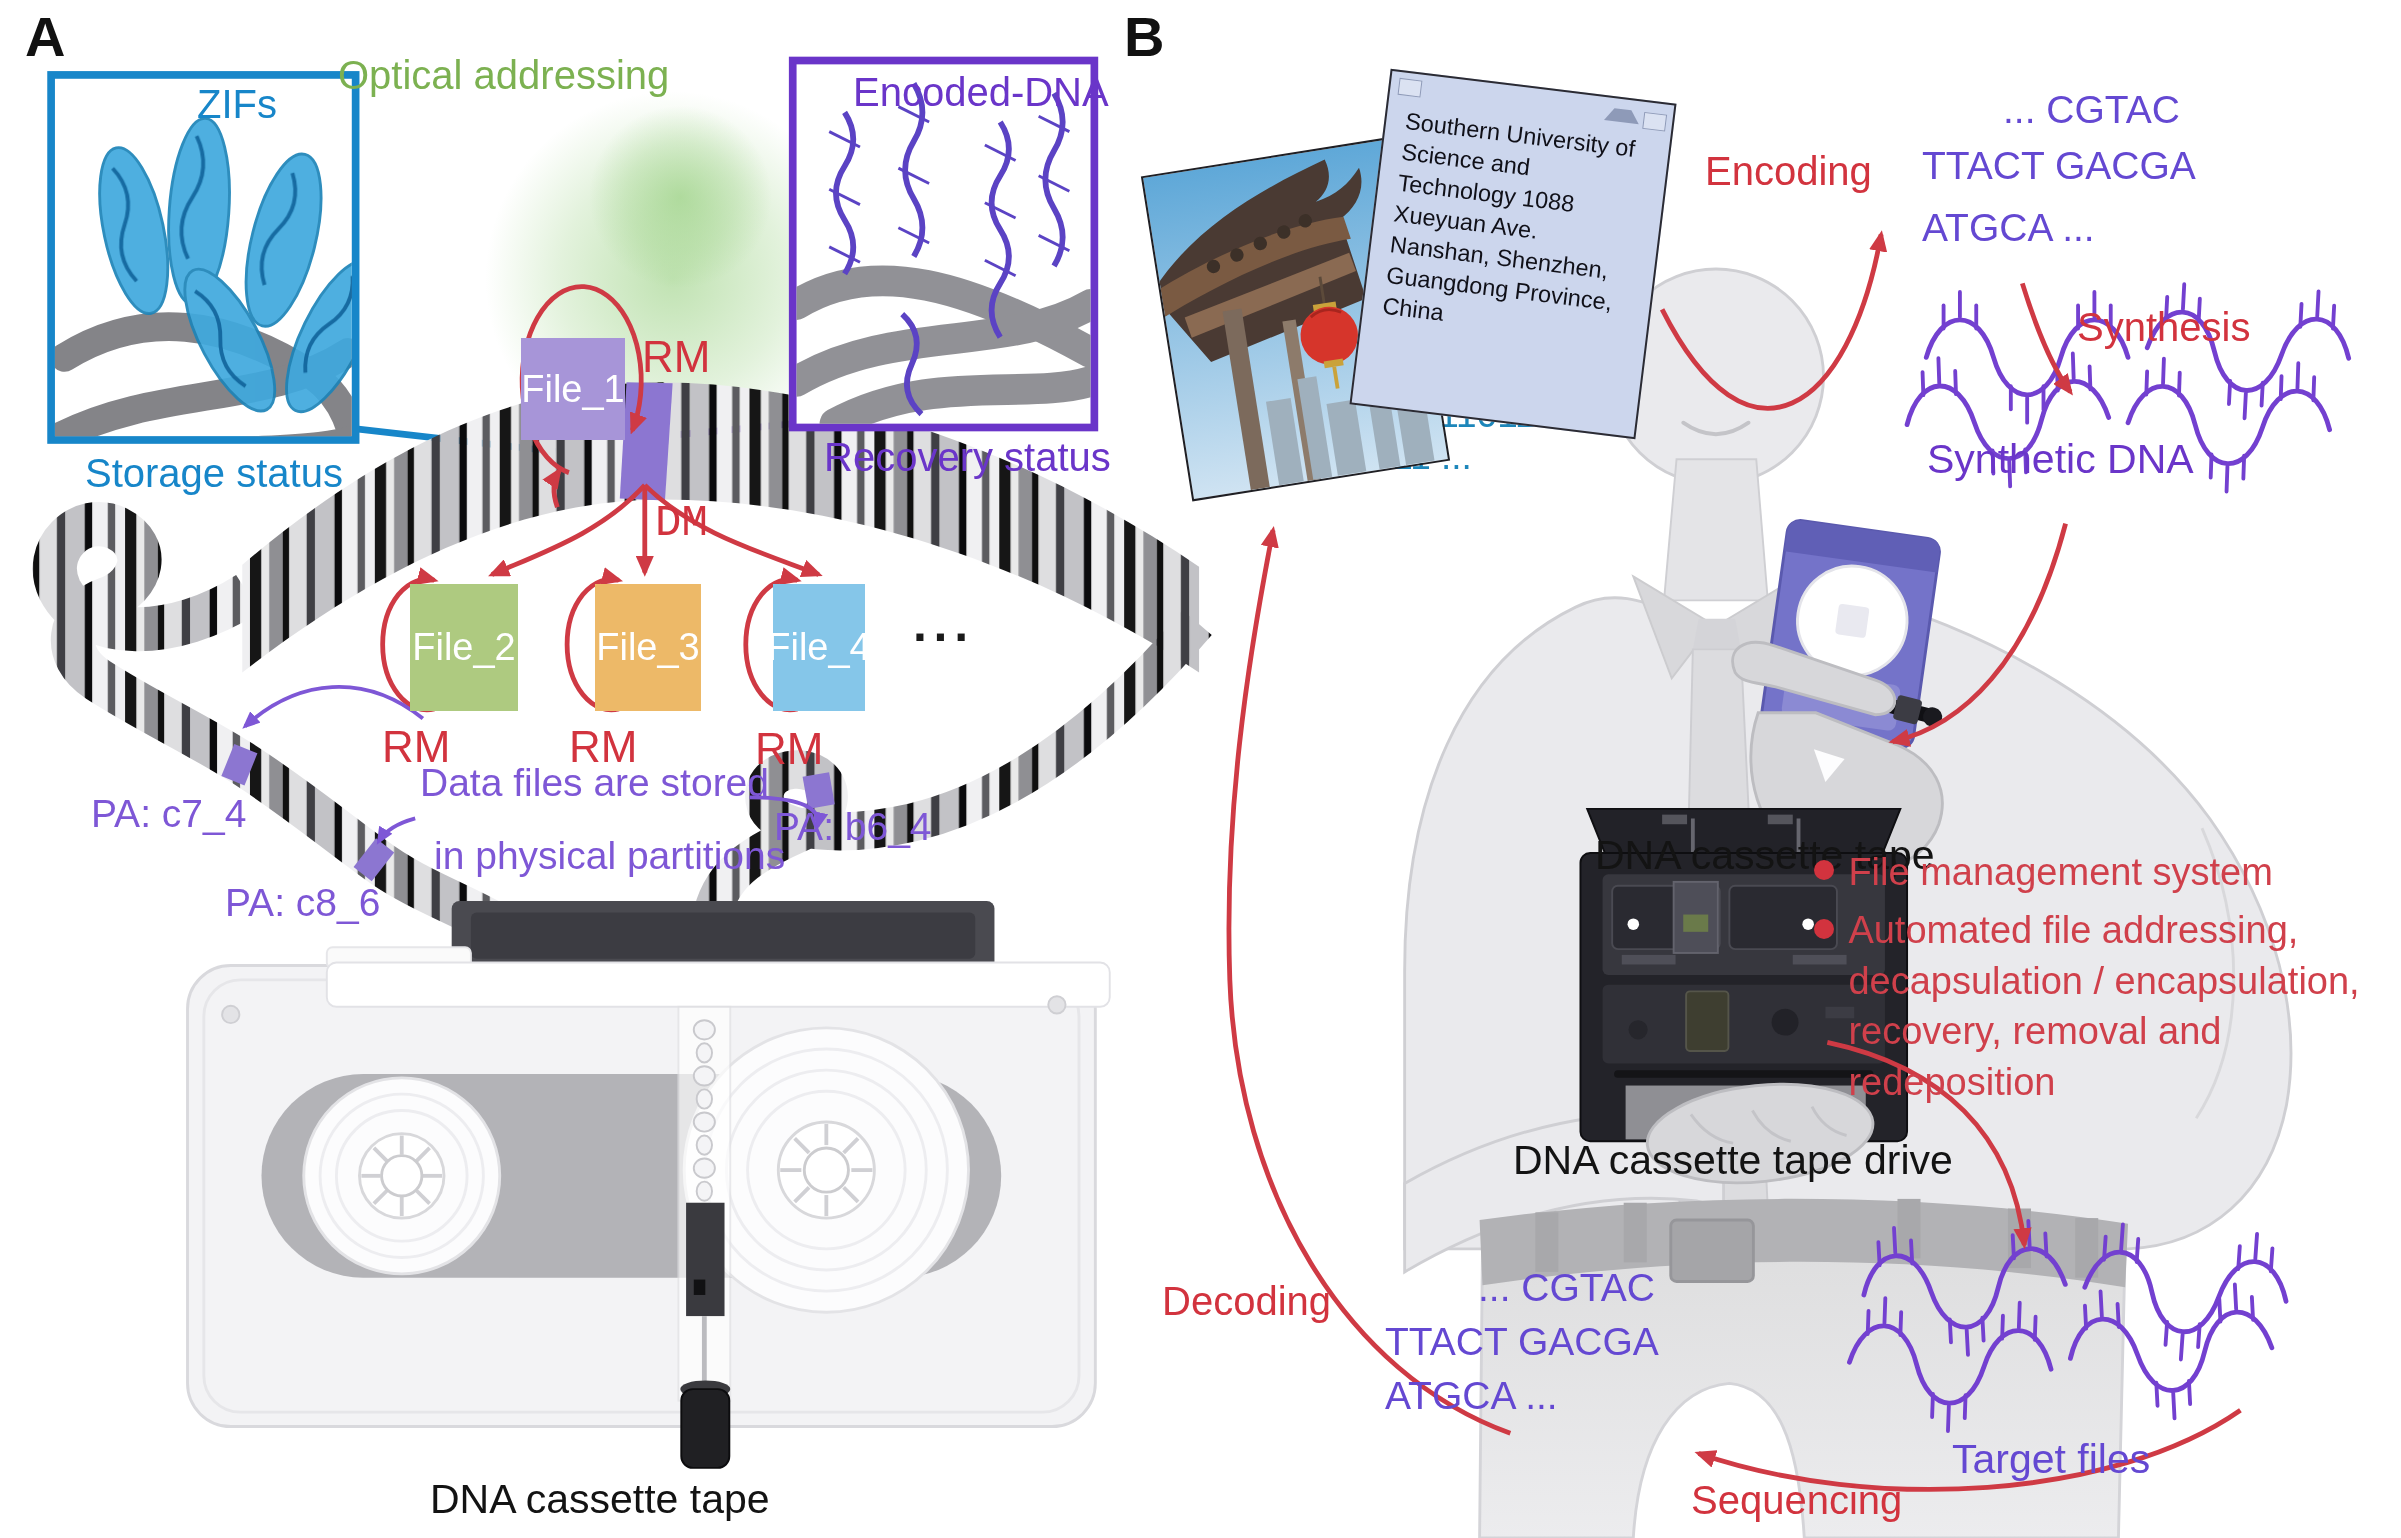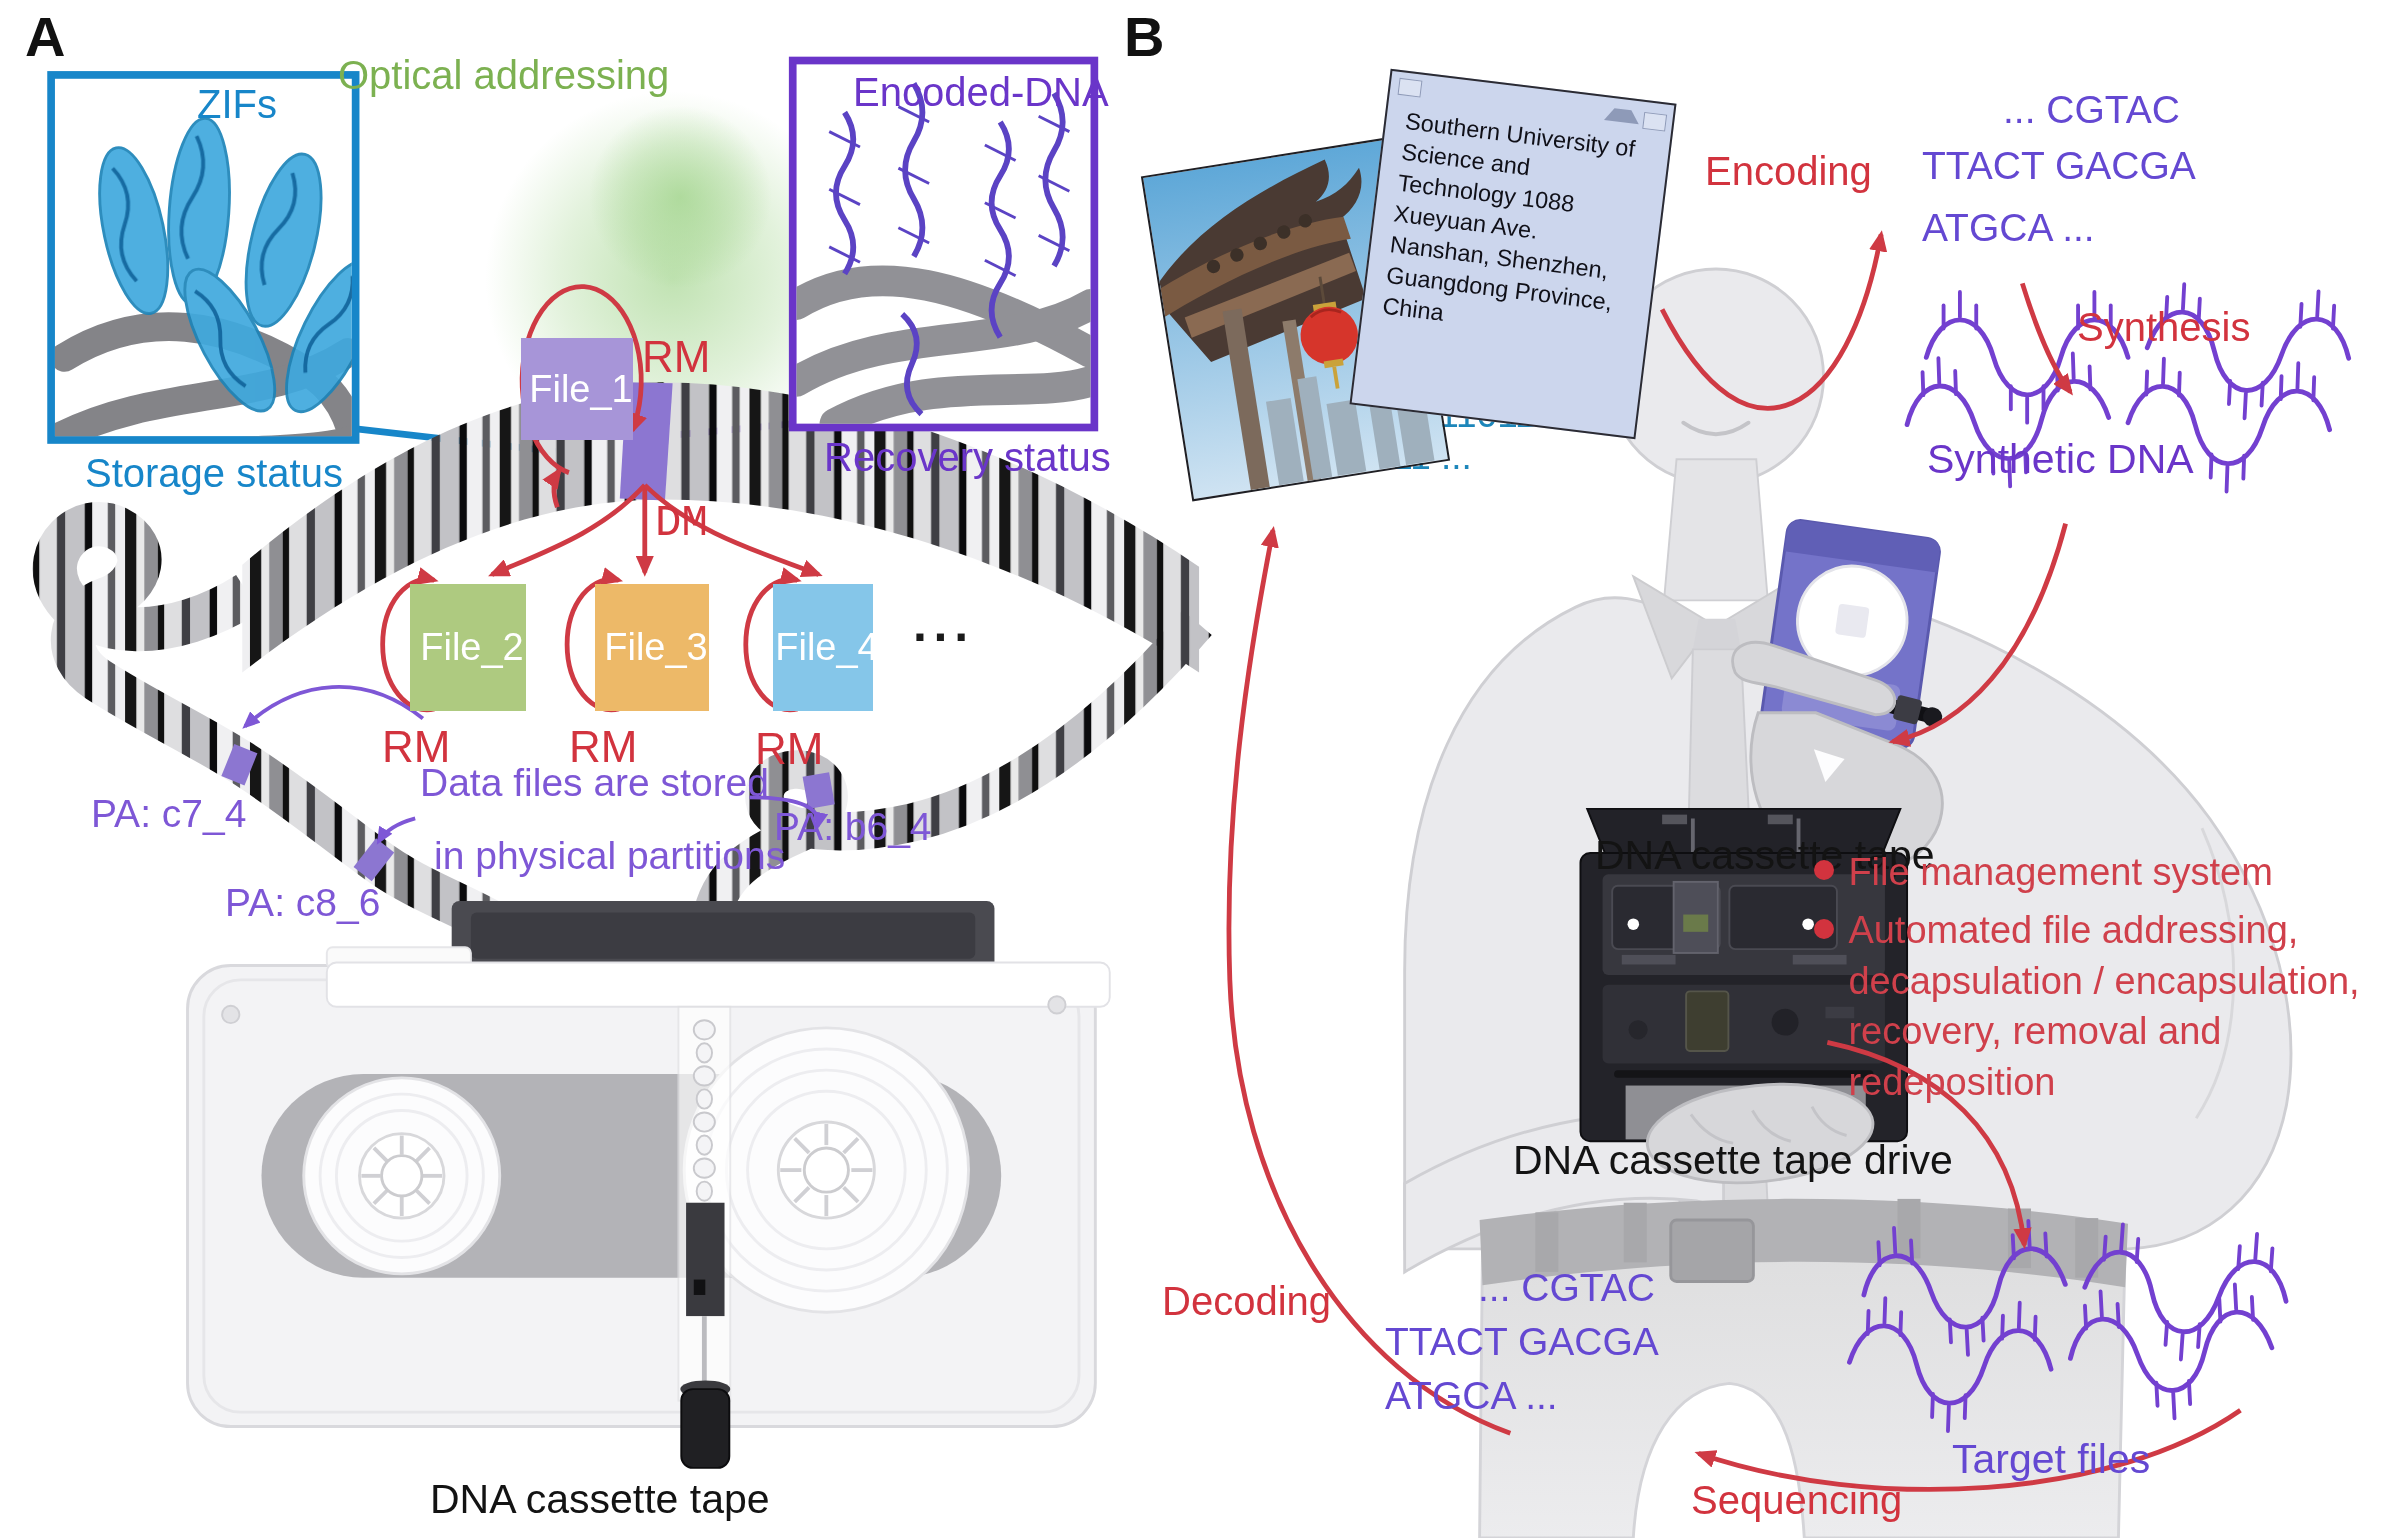--- a/index.html
+++ b/index.html
@@ -6,21 +6,21 @@
   .canvas{position:relative;width:2402px;height:1538px;overflow:hidden;
           font-family:"Liberation Sans","DejaVu Sans",sans-serif;background:#fff;}
   .lbl{position:absolute;white-space:nowrap;line-height:1.05;}
   .panel-letter{font-size:56px;font-weight:700;color:#111;}
   .blue{color:#1786c9;} .green{color:#7cb151;} .pdark{color:#6a35c9;}
   .purp{color:#7e57d6;} .ptext{color:#6448d2;} .red{color:#d2333e;}
   .bblue{color:#1d86ba;} .black{color:#131313;}
   .f42{font-size:40px;} .f41{font-size:39px;} .f43{font-size:41px;}
   .f46{font-size:44px;} .f38{font-size:37px;}
   .filebox{position:absolute;display:flex;align-items:center;justify-content:center;
-           color:#fff;font-size:38px;padding-left:8px;}
+           color:#fff;font-size:38px;}
   .dots{font-size:50px;color:#1a1a1a;letter-spacing:6.7px;font-weight:700;}
   svg{position:absolute;left:0;top:0;}
   .photo{position:absolute;left:1165px;top:154px;width:257px;height:325px;
          transform:rotate(-9deg);border:2.9px solid #1f1f24;overflow:hidden;
          background:linear-gradient(180deg,#5fa8d8 0%,#9cc8e6 55%,#cfe3f2 100%);z-index:3;}
   .note{position:absolute;left:1369px;top:85px;width:288px;height:338px;
         transform:rotate(7deg);background:#ccd6ed;border:2.9px solid #2b2b33;z-index:4;
         box-sizing:border-box;padding:33px 17.3px 9.6px 19px;}
   .note-text{font-size:23.5px;color:#101018;line-height:1.32;white-space:normal;}
   .note-bar-icon{position:absolute;width:21px;height:15.4px;background:#dbe2f2;

